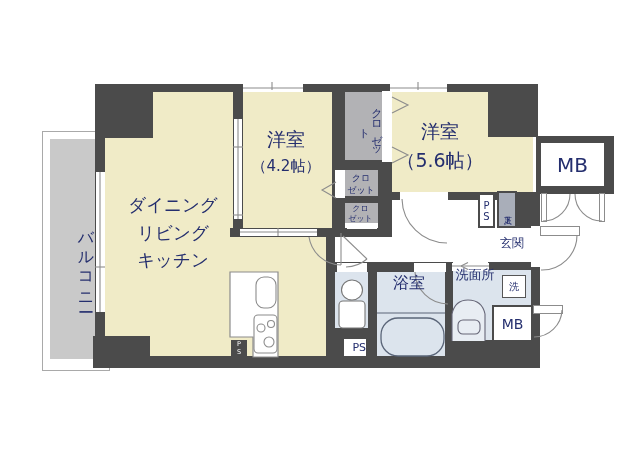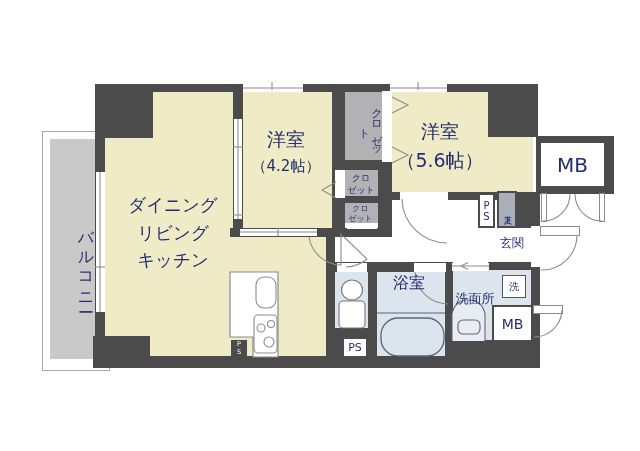--- a/index.html
+++ b/index.html
@@ -79,21 +79,21 @@
   <div class="abs" style="left:541px;top:143px;width:63px;height:43px;background:#fff;display:flex;align-items:center;justify-content:center;">
     <span class="navy" style="font-size:20px;">MB</span>
   </div>
   <div class="box" style="left:478px;top:193px;width:13px;height:31px;flex-direction:column;font-size:10px;line-height:11px;">
     <span>P</span>
     <span>S</span>
   </div>
   <div class="box" style="left:497px;top:191px;width:16px;height:33px;background:#a9aeb9;">
     <span class="vtext" style="font-size:8px;line-height:1;">下足入</span>
   </div>
-  <div class="box" style="left:342px;top:337px;width:22px;height:17px;font-size:11px;">
+  <div class="box" style="left:342px;top:337px;width:22px;height:17px;font-size:11px;justify-content:flex-end;">
     <span>PS</span>
   </div>
   <div class="box" style="left:492px;top:305px;width:37px;height:33px;border-width:2.5px;font-size:14px;">
     <span>MB</span>
   </div>
   <div class="abs" style="left:502px;top:275px;width:22px;height:21px;background:#fff;border:1.5px solid #555;
               display:flex;align-items:center;justify-content:center;">
     <span class="navy" style="font-size:10px;">洗</span>
   </div>
 
@@ -193,15 +193,15 @@
 
   <div class="lbl" style="left:342px;top:204px;width:37px;font-size:8px;line-height:9.5px;">
     <div>クロ</div>
     <div>ゼット</div>
   </div>
 
   <div class="lbl" style="left:486px;top:237px;width:52px;font-size:12px;">玄関</div>
 
   <div class="lbl" style="left:383px;top:274px;width:52px;font-size:16px;">浴室</div>
 
-  <div class="lbl" style="left:449px;top:292px;width:52px;font-size:13px;">洗面所</div>
+  <div class="lbl" style="left:449px;top:268px;width:52px;font-size:13px;">洗面所</div>
 
 </div>
 
 </body></html>

